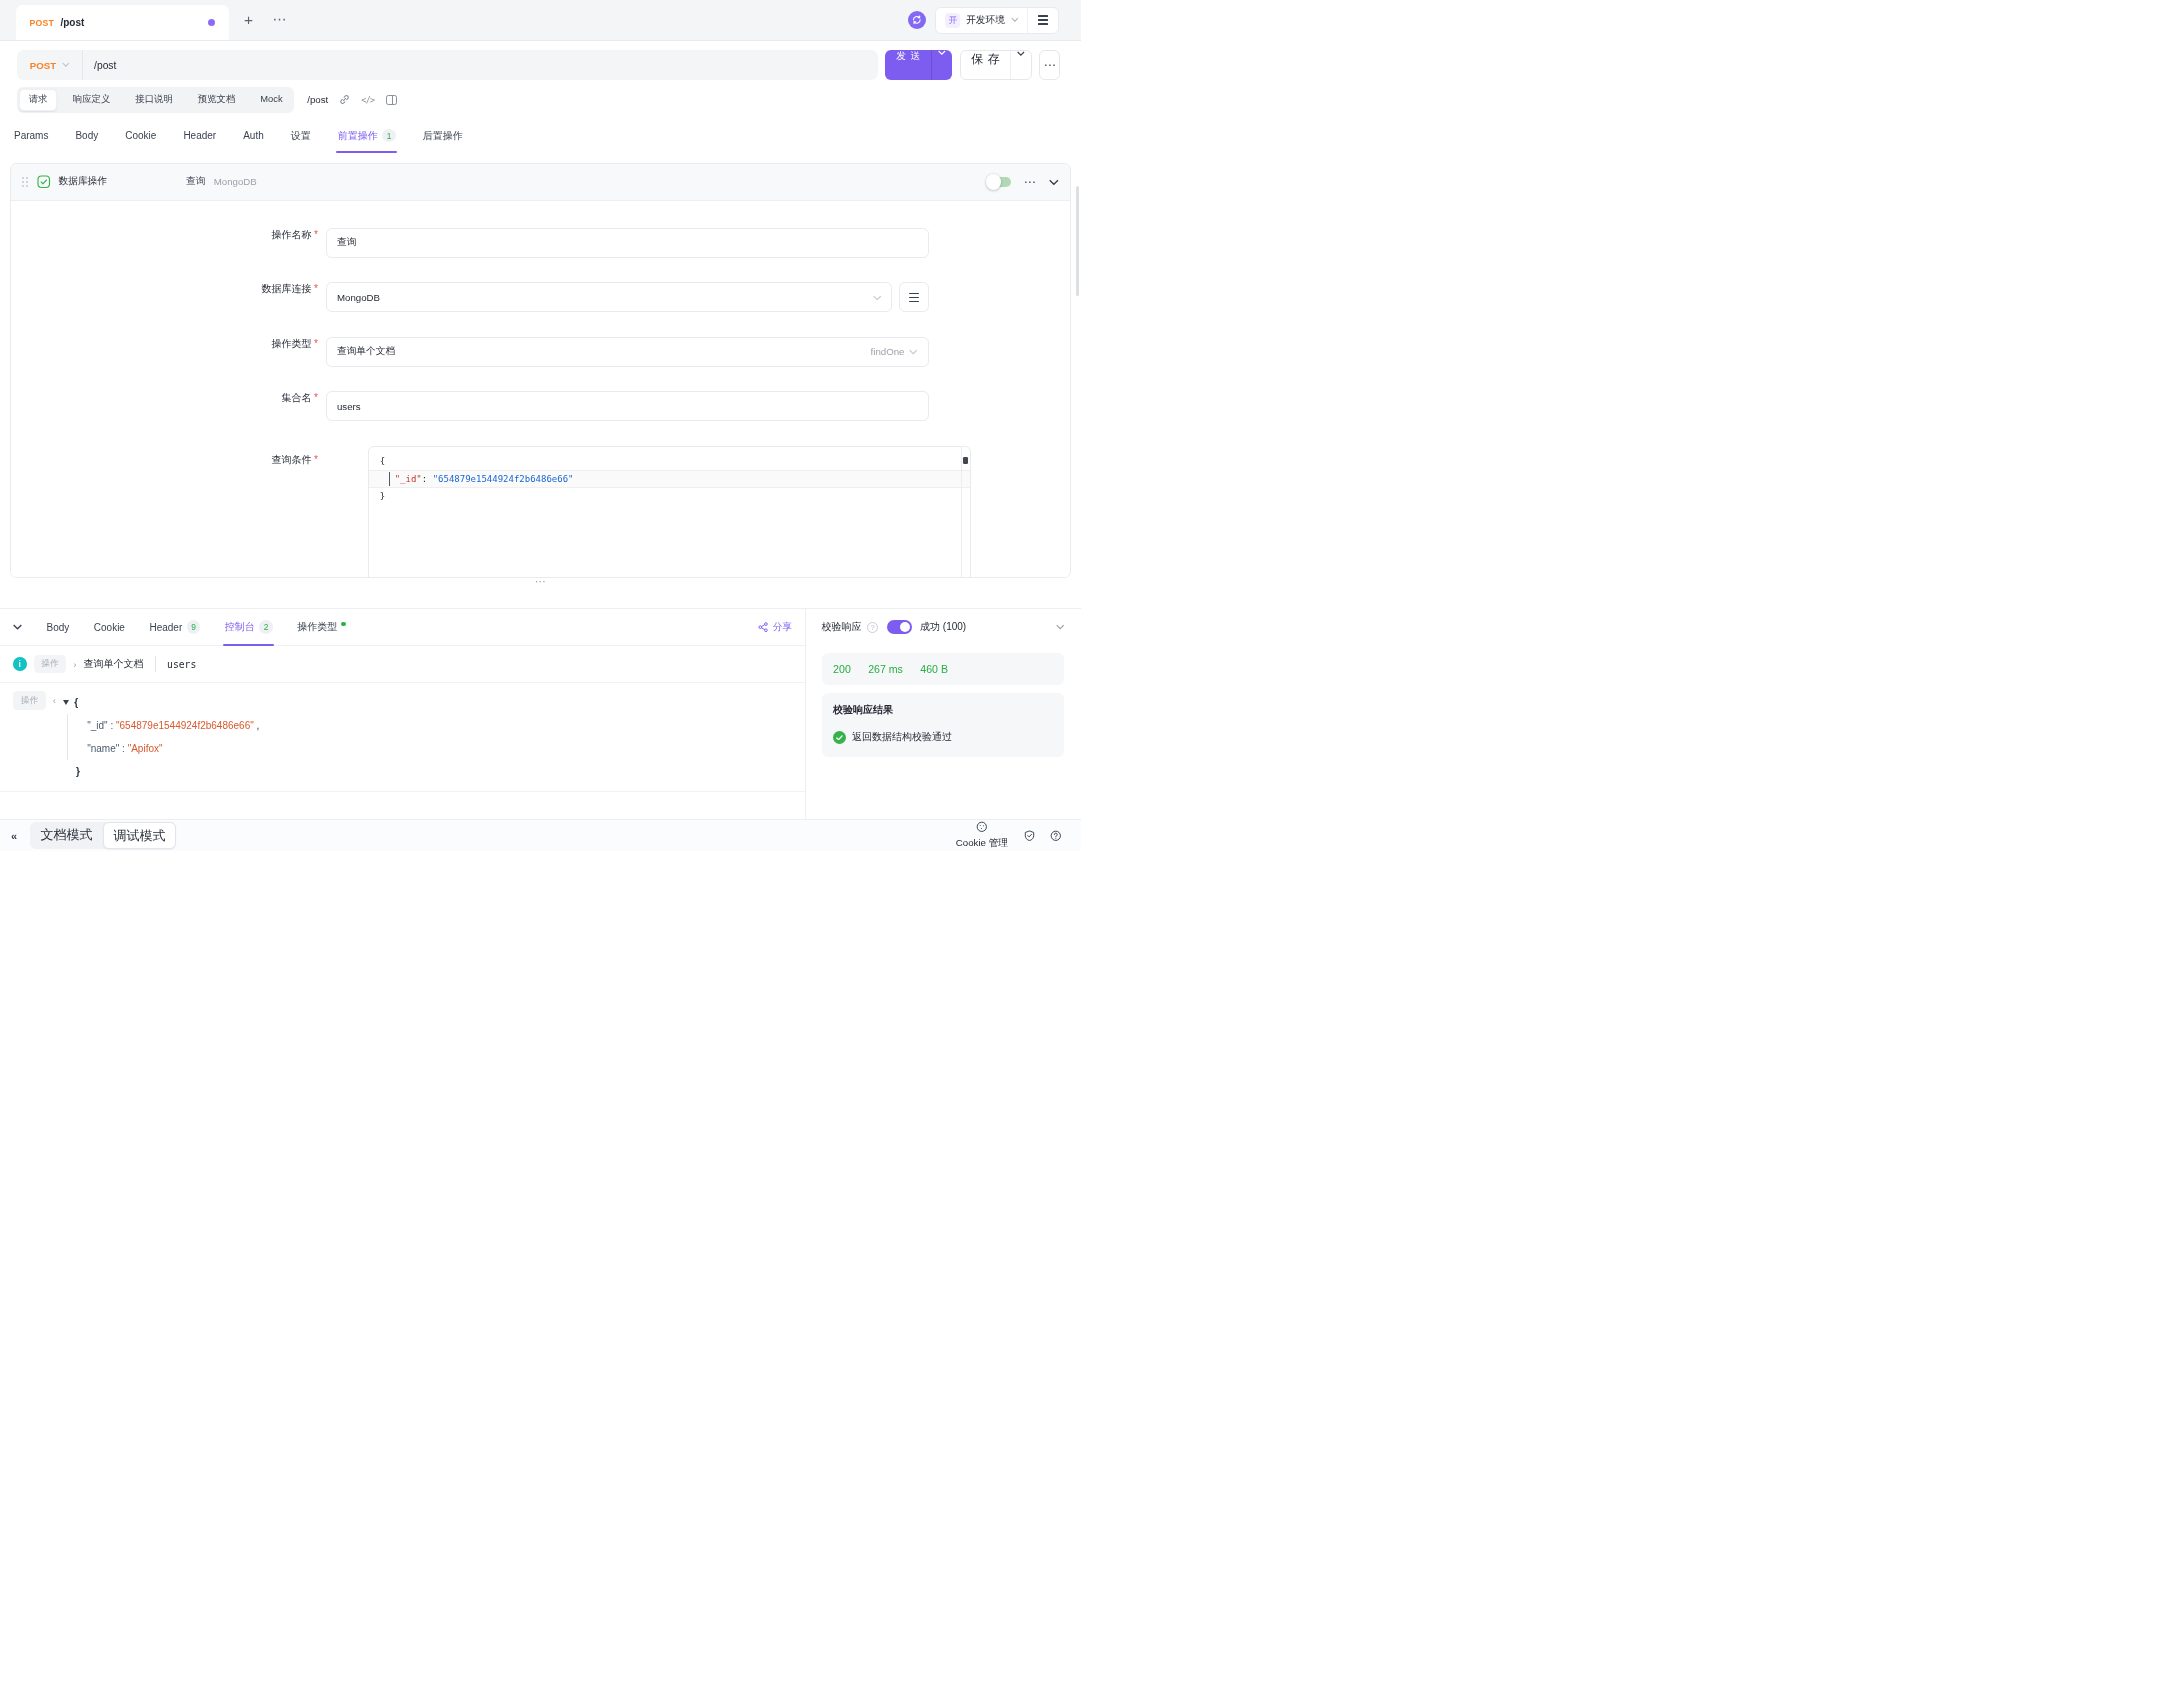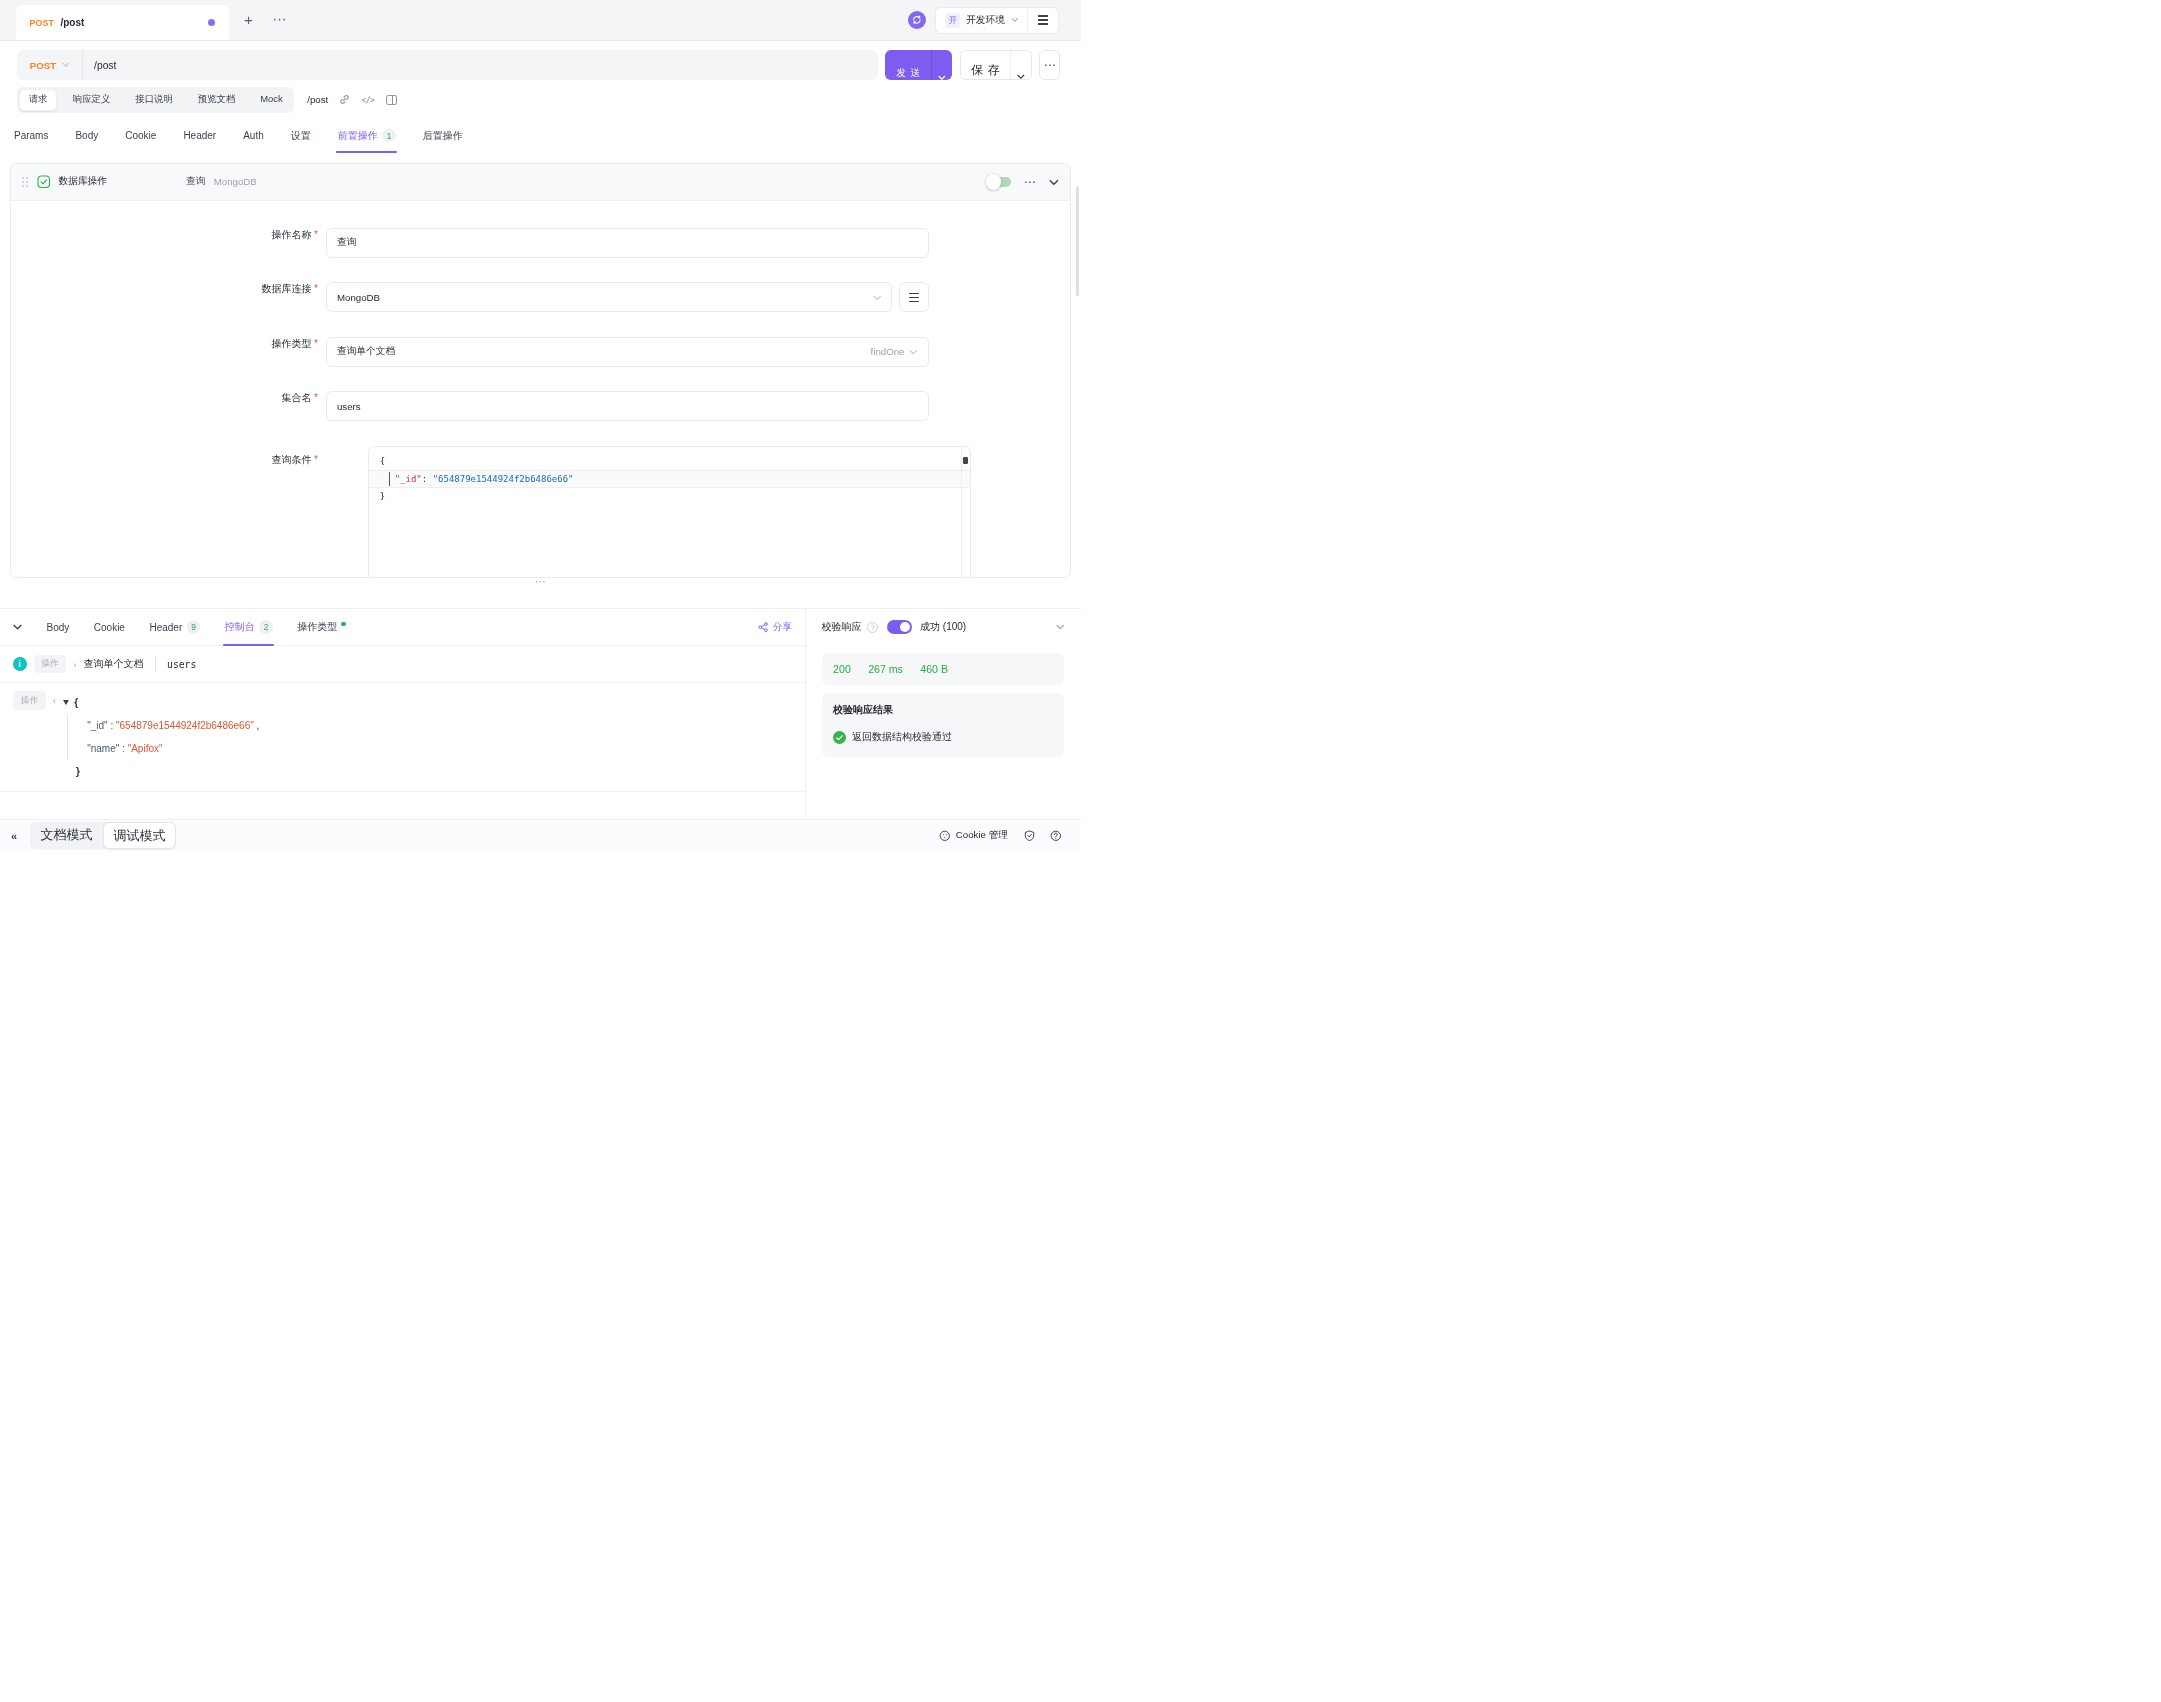--- a/index.html
+++ b/index.html
@@ -29,21 +29,21 @@
   .menu-btn { width:30px; height:27px; display:flex; align-items:center; justify-content:center; cursor:pointer; }
   .bars { display:flex; flex-direction:column; gap:2.3px; }
   .bars i { display:block; width:9.7px; height:1.5px; background:#394150; border-radius:0.6px; }
 
   
   .req-row { display:flex; align-items:center; gap:7.7px; margin:9px 20.6px 7.7px 17.4px; height:30px; }
   .url-box { flex:1; display:flex; align-items:center; height:30px; background:#f4f5f7; border-radius:6.5px; overflow:hidden; }
   .url-method { display:flex; align-items:center; gap:5.8px; padding:0 12.3px; color:#fa8224; font-weight:700; font-size:9.7px; cursor:pointer; height:100%; }
   .url-div { width:0.6px; height:100%; background:#e5e7ea; }
   .url-text { padding:0 11.6px; font-size:10.3px; color:#262b36; flex:1; }
-  .btn { height:30px; border-radius:5.8px; display:flex; align-items:flex-end; overflow:hidden; cursor:pointer; }
+  .btn { height:30px; border-radius:5.8px; display:flex; align-items:flex-start; overflow:hidden; cursor:pointer; }
   .btn-send { background:#7d5cf0; color:#fff; }
   .btn-send .lbl { padding:0 11px; font-size:9.7px; letter-spacing:4.5px; margin-right:-4.5px; }
   .btn-send .split { width:0.6px; height:100%; background:rgba(0,0,0,.14); }
   .btn-send .car { width:20.6px; display:flex; justify-content:center; }
   .btn-save { background:#fff; border:0.6px solid #e5e7ea; color:#262b36; }
   .btn-save .lbl { padding:0 10.3px; font-size:12px; letter-spacing:4.5px; margin-right:-4.5px; }
   .btn-save .split { width:0.6px; height:100%; background:#eceef1; }
   .btn-save .car { width:20px; display:flex; justify-content:center; }
   .btn-dots { width:21px; height:30px; background:#fff; border:0.6px solid #e5e7ea; border-radius:5.8px;
     display:flex; align-items:center; justify-content:center; font-size:12.3px; color:#394150; cursor:pointer; line-height:0; }
@@ -152,21 +152,21 @@
   .gcheck { width:13px; height:13px; border-radius:50%; background:#36b24c; display:flex; align-items:center; justify-content:center; }
 
   
   .statusbar { position:absolute; left:0; right:0; bottom:0; height:32px; background:#fbfcfd; border-top:0.6px solid #eceef1;
     display:flex; align-items:center; padding:0 19.4px 0 11px; gap:13px; }
   .collapse-lr { font-size:11px; color:#394150; cursor:pointer; font-weight:700; }
   .mode-seg { background:#f1f2f5; border-radius:5.8px; display:flex; }
   .mode-seg span { padding:4.5px 10.3px; font-size:13px; color:#2a2f3a; cursor:pointer; border-radius:5.8px; }
   .mode-seg span.on { background:#fff; border:0.6px solid #e3e5ea; box-shadow:0 0.6px 1.3px rgba(20,30,50,.06); padding:3.9px 9.7px; }
   .sb-right { margin-left:auto; display:flex; align-items:center; gap:15.5px; }
-  .sb-item { display:flex; align-items:center; gap:5.2px; font-size:9.7px; color:#262b36; cursor:pointer; }
+  .sb-item { display:flex; align-items:center; gap:5.2px; font-size:9.7px; color:#262b36; cursor:pointer;flex-direction:column; }
 
   .main-scrollthumb { position:absolute; right:1.9px; top:186px; width:3.2px; height:110px; background:#dcdfe4; border-radius:1.9px; cursor:grab; }
 </style>
 </head>
 <body>
 
 <div class="tabbar">
   <div class="doc-tab">
     <span class="method">POST</span>
     <span class="path">/post</span>

